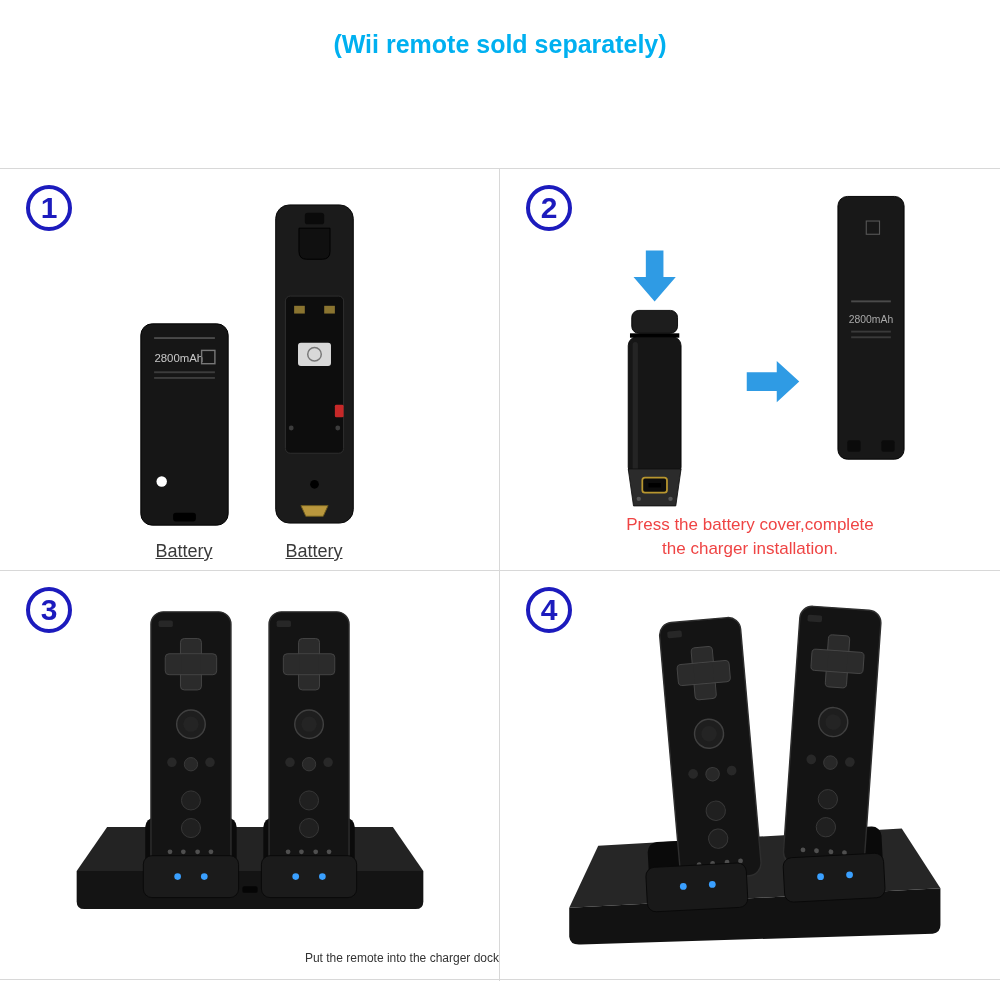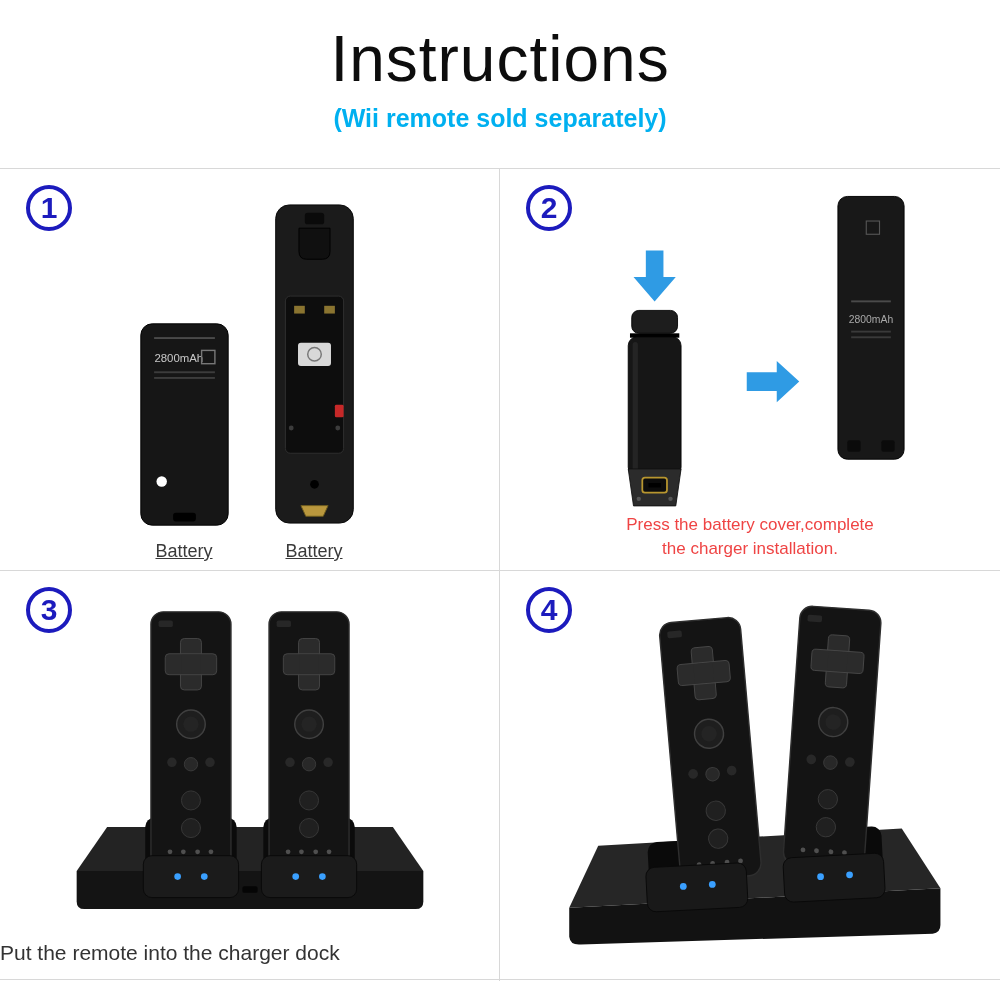--- a/index.html
+++ b/index.html
@@ -31,22 +31,22 @@
   .p1-col { display: flex; flex-direction: column; align-items: center; }
   .p1-caption { margin-top: 12px; font-size: 18px; color: #3a3a3a; text-decoration: underline; }
 
   .p2-row { display: flex; justify-content: center; align-items: flex-start; gap: 16px; padding-top: 12px; }
   .p2-caption { position: absolute; bottom: 8px; left: 0; width: 100%; text-align: center;
                 font-size: 17px; color: #ef4444; line-height: 1.45; }
 
   .p3-wrap, .p4-wrap { text-align: center; }
   .p3-wrap { margin-top: 16px; }
   .p4-wrap { margin-top: 8px; }
-  .p3-caption { position: absolute; bottom: 16px; left: 0; width: 100%; text-align: left;
-                font-size: 21px; color: #333; }
+  .p3-caption { position: absolute; bottom: 16px; left: 0; width: 100%; text-align: right;
+                font-size: 12px; color: #333; }
 
   svg { display: block; }
   .inline-center { margin: 0 auto; }
 </style>
 </head>
 <body>
 
 <svg width="0" height="0" style="position:absolute" aria-hidden="true">
   <defs>
     <g id="wiimote-front">
@@ -66,21 +66,20 @@
       <circle cx="34" cy="252" r="2.5" fill="#4f4f4f"></circle>
       <circle cx="49" cy="252" r="2.5" fill="#4f4f4f"></circle>
       <circle cx="63" cy="252" r="2.5" fill="#4f4f4f"></circle>
     </g>
   </defs>
 </svg>
 
 <div class="page">
 
   <div class="header">
-    <div class="title">Instructions</div>
     <div class="subtitle">(Wii remote sold separately)</div>
   </div>
 
   <div class="grid">
 
     <div class="panel panel-1">
       <div class="step-badge">
         <span>1</span>
       </div>
       <div class="p1-row">

